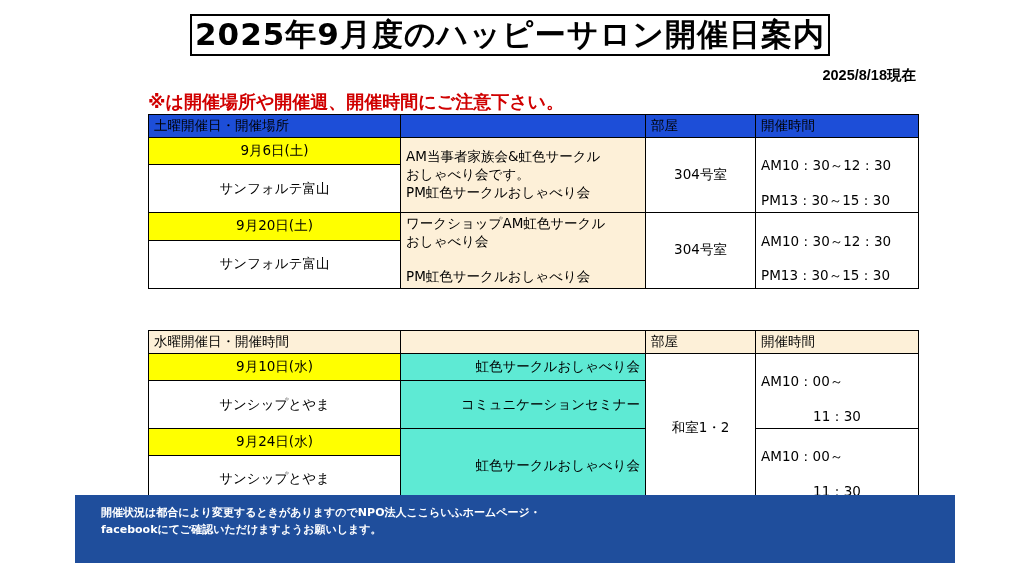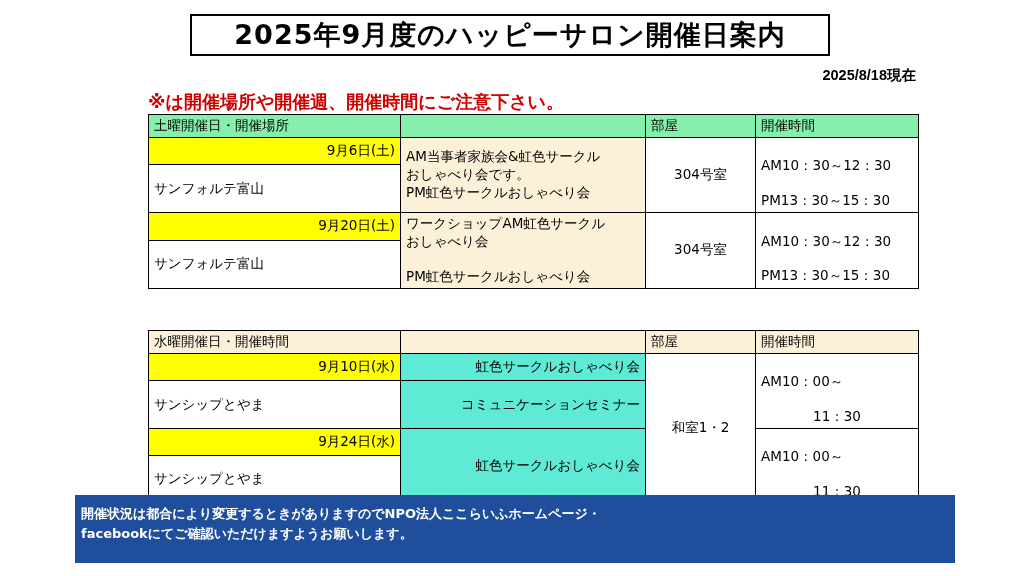--- a/index.html
+++ b/index.html
@@ -30,21 +30,21 @@
     width: 640px;
     height: 42px;
     border: 2px solid #000;
     box-sizing: border-box;
     display: flex;
     align-items: center;
     justify-content: center;
   }
   .title-text {
     font-family: "DejaVu Sans", sans-serif;
-    font-size: 27px;
+    font-size: 31px;
     font-weight: bold;
     letter-spacing: 1px;
     white-space: nowrap;
     color: #000;
   }
 
   
   .asof {
     position: absolute;
     right: 108px;
@@ -82,31 +82,31 @@
     box-sizing: border-box;
   }
   .hdr td {
     background: #fdf0d8;
     height: 22px;
     font-size: 13.5px;
     text-align: left;
     padding-left: 6px;
   }
   .hdr td.hdr-blue {
-    background: #86efac;
+    background: #1d4ed8;
   }
   .date-cell {
     background: #ffff00;
-    text-align: right;
+    text-align: center;
     padding-right: 8px;
     height: 16px;
     font-weight: normal;
   }
   .place-cell {
-    text-align: left;
+    text-align: center;
     height: 40px;
     margin-left: 47px;
   }
   .desc-cell {
     background: #fdf0d8;
     text-align: left;
     line-height: 1.32;
     padding: 4px 6px;
     margin-left: 22px;
   }
@@ -145,23 +145,23 @@
   
   .footer {
     position: absolute;
     left: 75px;
     top: 495px;
     width: 880px;
     height: 68px;
     background: #1f4e9c;
     color: #ffffff;
     box-sizing: border-box;
-    padding: 9px 6px;
-    font-family: "DejaVu Sans", sans-serif;
-    font-size: 13px;
+    padding: 9px 26px;
+    font-family: "DejaVu Sans", sans-serif;
+    font-size: 11px;
     font-weight: bold;
     line-height: 1.55;
   }
 </style>
 </head>
 <body>
 
 <div class="page">
 
   <div class="title-wrap">

